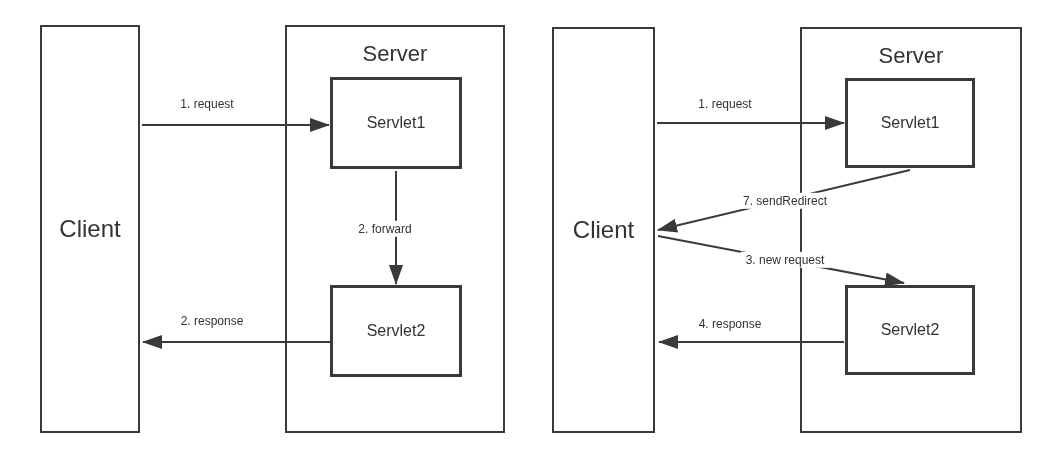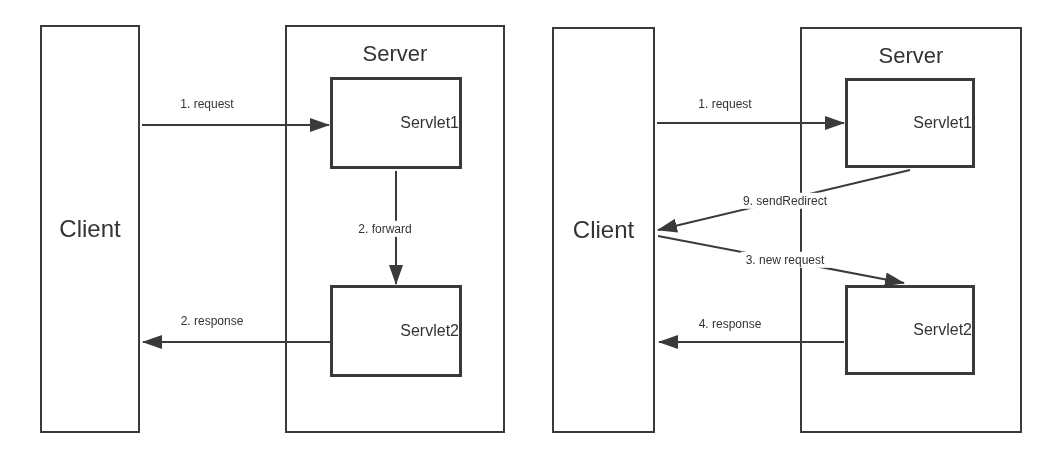--- a/index.html
+++ b/index.html
@@ -22,21 +22,21 @@
     font-size:24px;
   }
   .server-box{background:transparent;}
   .server-title{
     position:absolute;
     text-align:center;
     font-size:22px;
   }
   .servlet-box{
     border-width:3px;
-    display:flex;align-items:center;justify-content:flex-end;
+    display:flex;align-items:center;justify-content:center;
     font-size:16px;
   }
   .arrow-layer{
     position:absolute;left:0;top:0;width:1060px;height:458px;
   }
   .edge-label{
     position:absolute;
     transform:translate(-50%,-50%);
     font-size:12px;
     white-space:nowrap;
@@ -98,17 +98,17 @@
     <line x1="910" y1="170" x2="658" y2="230" stroke="#3a3a3a" stroke-width="2" marker-end="url(#ah)"></line>
     <line x1="658" y1="236" x2="904" y2="283" stroke="#3a3a3a" stroke-width="2" marker-end="url(#ah)"></line>
     <line x1="844" y1="342" x2="659" y2="342" stroke="#3a3a3a" stroke-width="2" marker-end="url(#ah)"></line>
   </svg>
 
   <div class="edge-label" style="left:207px;top:104px;">1. request</div>
   <div class="edge-label on-line" style="left:385px;top:229px;">2. forward</div>
   <div class="edge-label" style="left:212px;top:321px;">2. response</div>
 
   <div class="edge-label" style="left:725px;top:104px;">1. request</div>
-  <div class="edge-label on-line" style="left:785px;top:201px;">9. sendRedirect</div>
+  <div class="edge-label on-line" style="left:785px;top:201px;">7. sendRedirect</div>
   <div class="edge-label on-line" style="left:785px;top:260px;">3. new request</div>
   <div class="edge-label" style="left:730px;top:324px;">4. response</div>
 
 </div>
 
 </body></html>

